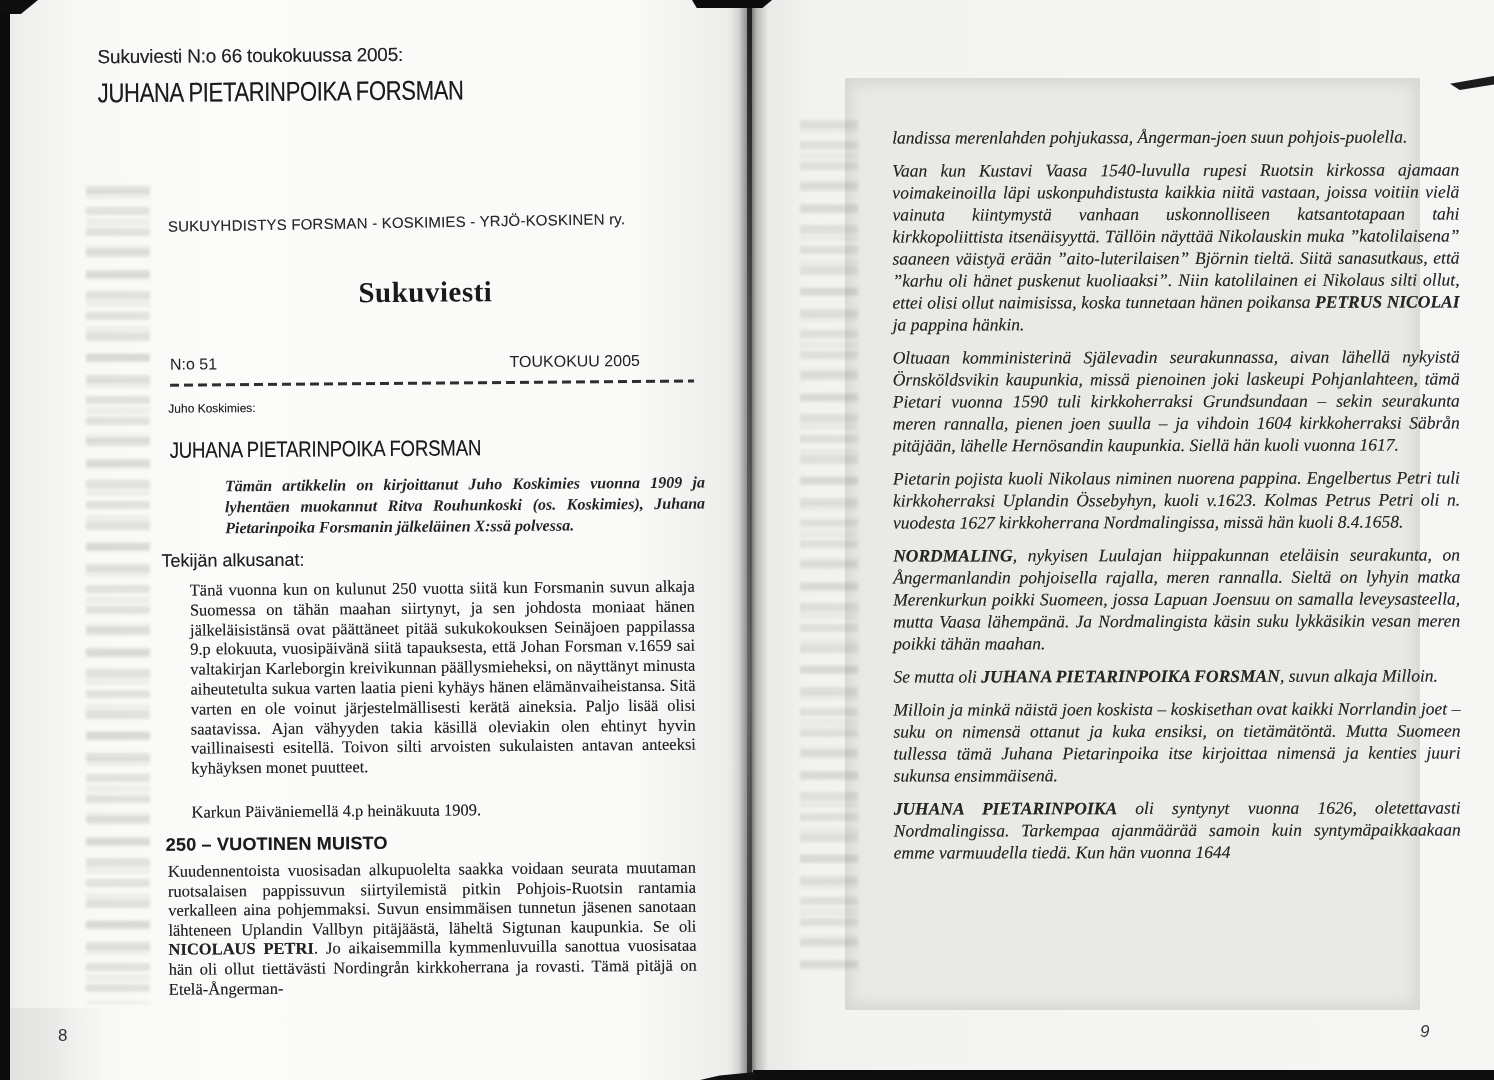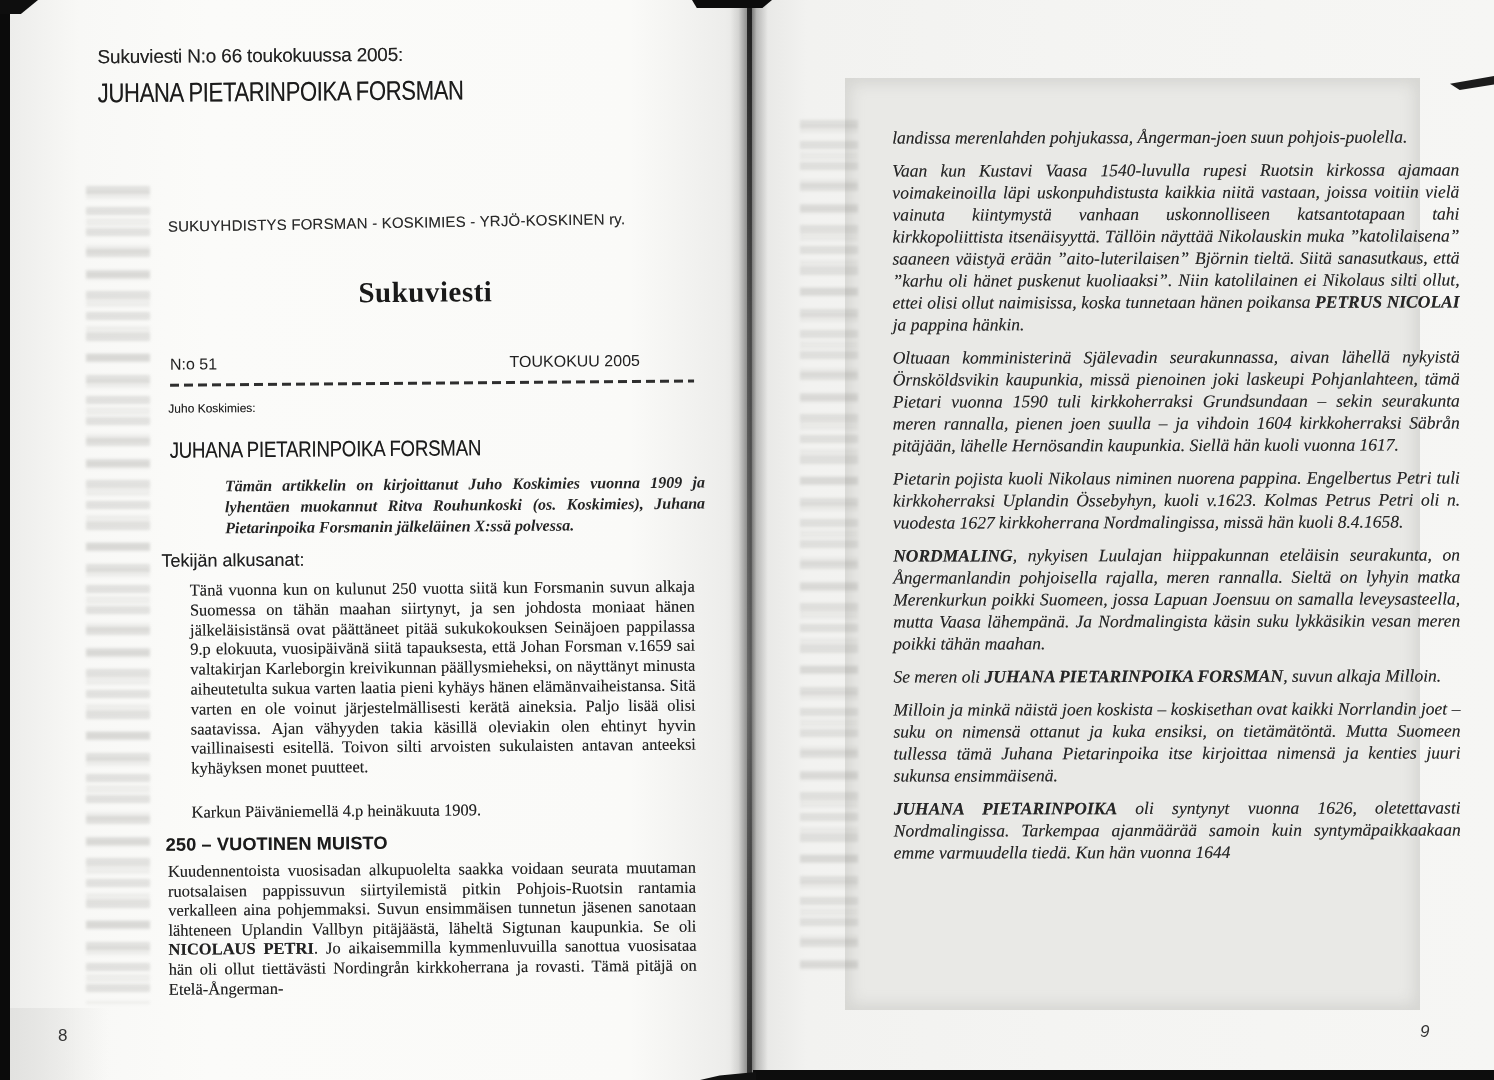--- a/index.html
+++ b/index.html
@@ -136,21 +136,21 @@
   <div class="page page-right">
     <div class="gray-block"></div>
     <div class="bleed bleed-right"></div>
 
     <div class="rp-col txt-soft">
       <p><span class="seg">landissa merenlahden pohjukassa, Ångerman-joen suun pohjois-puolella.</span><span class="seg b"></span><span class="seg"></span></p>
       <p><span class="seg">Vaan kun Kustavi Vaasa 1540-luvulla rupesi Ruotsin kirkossa ajamaan voimakeinoilla läpi uskonpuhdistusta kaikkia niitä vastaan, joissa voitiin vielä vainuta kiintymystä vanhaan uskonnolliseen katsantotapaan tahi kirkkopoliittista itsenäisyyttä. Tällöin näyttää Nikolauskin muka ”katolilaisena” saaneen väistyä erään ”aito-luterilaisen” Björnin tieltä. Siitä sanasutkaus, että ”karhu oli hänet puskenut kuoliaaksi”. Niin katolilainen ei Nikolaus silti ollut, ettei olisi ollut naimisissa, koska tunnetaan hänen poikansa </span><span class="seg b">PETRUS NICOLAI</span><span class="seg"> ja pappina hänkin.</span></p>
       <p><span class="seg">Oltuaan komministerinä Själevadin seurakunnassa, aivan lähellä nykyistä Örnsköldsvikin kaupunkia, missä pienoinen joki laskeupi Pohjanlahteen, tämä Pietari vuonna 1590 tuli kirkkoherraksi Grundsundaan – sekin seurakunta meren rannalla, pienen joen suulla – ja vihdoin 1604 kirkkoherraksi Säbrån pitäjään, lähelle Hernösandin kaupunkia. Siellä hän kuoli vuonna 1617.</span><span class="seg b"></span><span class="seg"></span></p>
       <p><span class="seg">Pietarin pojista kuoli Nikolaus niminen nuorena pappina. Engelbertus Petri tuli kirkkoherraksi Uplandin Össebyhyn, kuoli v.1623. Kolmas Petrus Petri oli n. vuodesta 1627 kirkkoherrana Nordmalingissa, missä hän kuoli 8.4.1658.</span><span class="seg b"></span><span class="seg"></span></p>
       <p><span class="seg"></span><span class="seg b">NORDMALING</span><span class="seg">, nykyisen Luulajan hiippakunnan eteläisin seurakunta, on Ångermanlandin pohjoisella rajalla, meren rannalla. Sieltä on lyhyin matka Merenkurkun poikki Suomeen, jossa Lapuan Joensuu on samalla leveysasteella, mutta Vaasa lähempänä. Ja Nordmalingista käsin suku lykkäsikin vesan meren poikki tähän maahan.</span></p>
-      <p><span class="seg">Se meren oli </span><span class="seg b">JUHANA PIETARINPOIKA FORSMAN</span><span class="seg">, suvun alkaja Milloin.</span></p>
+      <p><span class="seg">Se mutta oli </span><span class="seg b">JUHANA PIETARINPOIKA FORSMAN</span><span class="seg">, suvun alkaja Milloin.</span></p>
       <p><span class="seg">Milloin ja minkä näistä joen koskista – koskisethan ovat kaikki Norrlandin joet – suku on nimensä ottanut ja kuka ensiksi, on tietämätöntä. Mutta Suomeen tullessa tämä Juhana Pietarinpoika itse kirjoittaa nimensä ja kenties juuri sukunsa ensimmäisenä.</span><span class="seg b"></span><span class="seg"></span></p>
       <p><span class="seg"></span><span class="seg b">JUHANA PIETARINPOIKA</span><span class="seg"> oli syntynyt vuonna 1626, oletettavasti Nordmalingissa. Tarkempaa ajanmäärää samoin kuin syntymäpaikkaakaan emme varmuudella tiedä. Kun hän vuonna 1644</span></p>
     </div>
 
     <div class="pageno pageno-right">9</div>
   </div>
 
   <div class="gutter"></div>
   <div class="edge-left"></div>
   <div class="edge-left-notch"></div>

